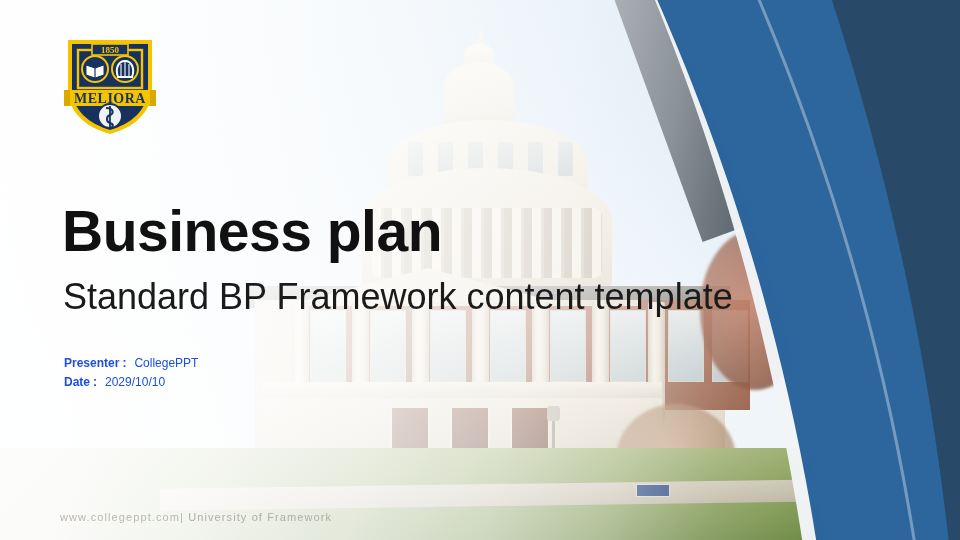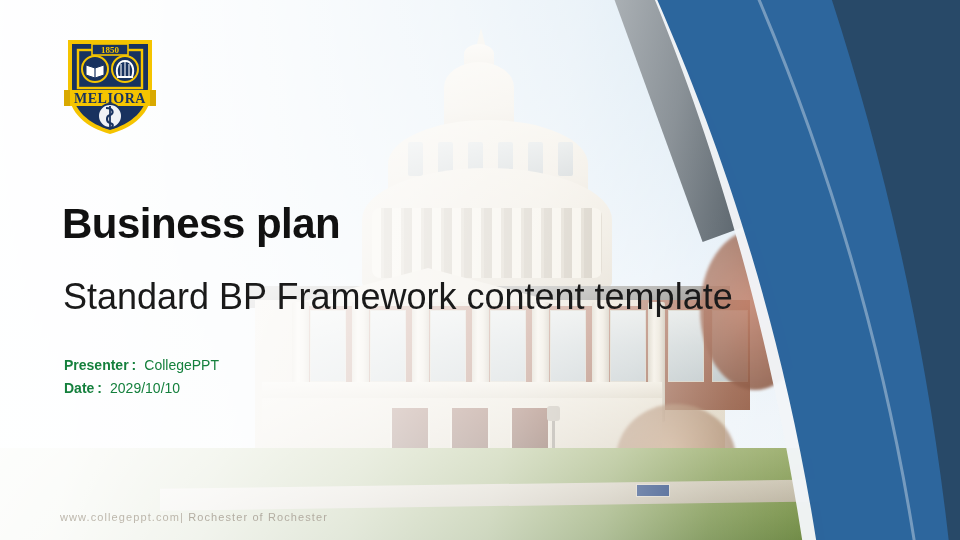--- a/index.html
+++ b/index.html
@@ -249,21 +249,21 @@
     width: 96px;
     height: 100px;
   }
   .logo svg { display: block; width: 100%; height: 100%; }
 
   .title {
     position: absolute;
     left: 62px;
     top: 202px;
     margin: 0;
-    font-size: 42px;
+    font-size: 57px;
     font-weight: bold;
     letter-spacing: -0.5px;
     color: #111111;
     line-height: 1.05;
     white-space: nowrap;
   }
   .subtitle {
     position: absolute;
     left: 63px;
     top: 277px;
@@ -271,22 +271,22 @@
     font-size: 36px;
     font-weight: normal;
     color: #1a1a1a;
     line-height: 1.1;
     white-space: nowrap;
   }
   .meta {
     position: absolute;
     left: 64px;
     top: 354px;
-    font-size: 14px;
-    color: #15803d;
+    font-size: 12px;
+    color: #1d4ed8;
     line-height: 1.62;
   }
   .meta-row { white-space: nowrap; }
   .meta-label { font-weight: bold; }
   .meta-sep   { font-weight: bold; padding: 0 3px; }
   .meta-value { font-weight: normal; padding-left: 5px; }
 
   .footer {
     position: absolute;
     left: 60px;
@@ -441,16 +441,16 @@
     <div class="meta-row">
       <span class="meta-label">Presenter</span><span class="meta-sep">:</span><span class="meta-value">CollegePPT</span>
     </div>
     <div class="meta-row">
       <span class="meta-label">Date</span><span class="meta-sep">:</span><span class="meta-value">2029/10/10</span>
     </div>
   </div>
 
   <div class="footer">
     <span class="site">www.collegeppt.com|</span>
-    <span class="org">Rochester of Rochester</span>
+    <span class="org">University of Framework</span>
   </div>
 
 </div>
 
 </body></html>

